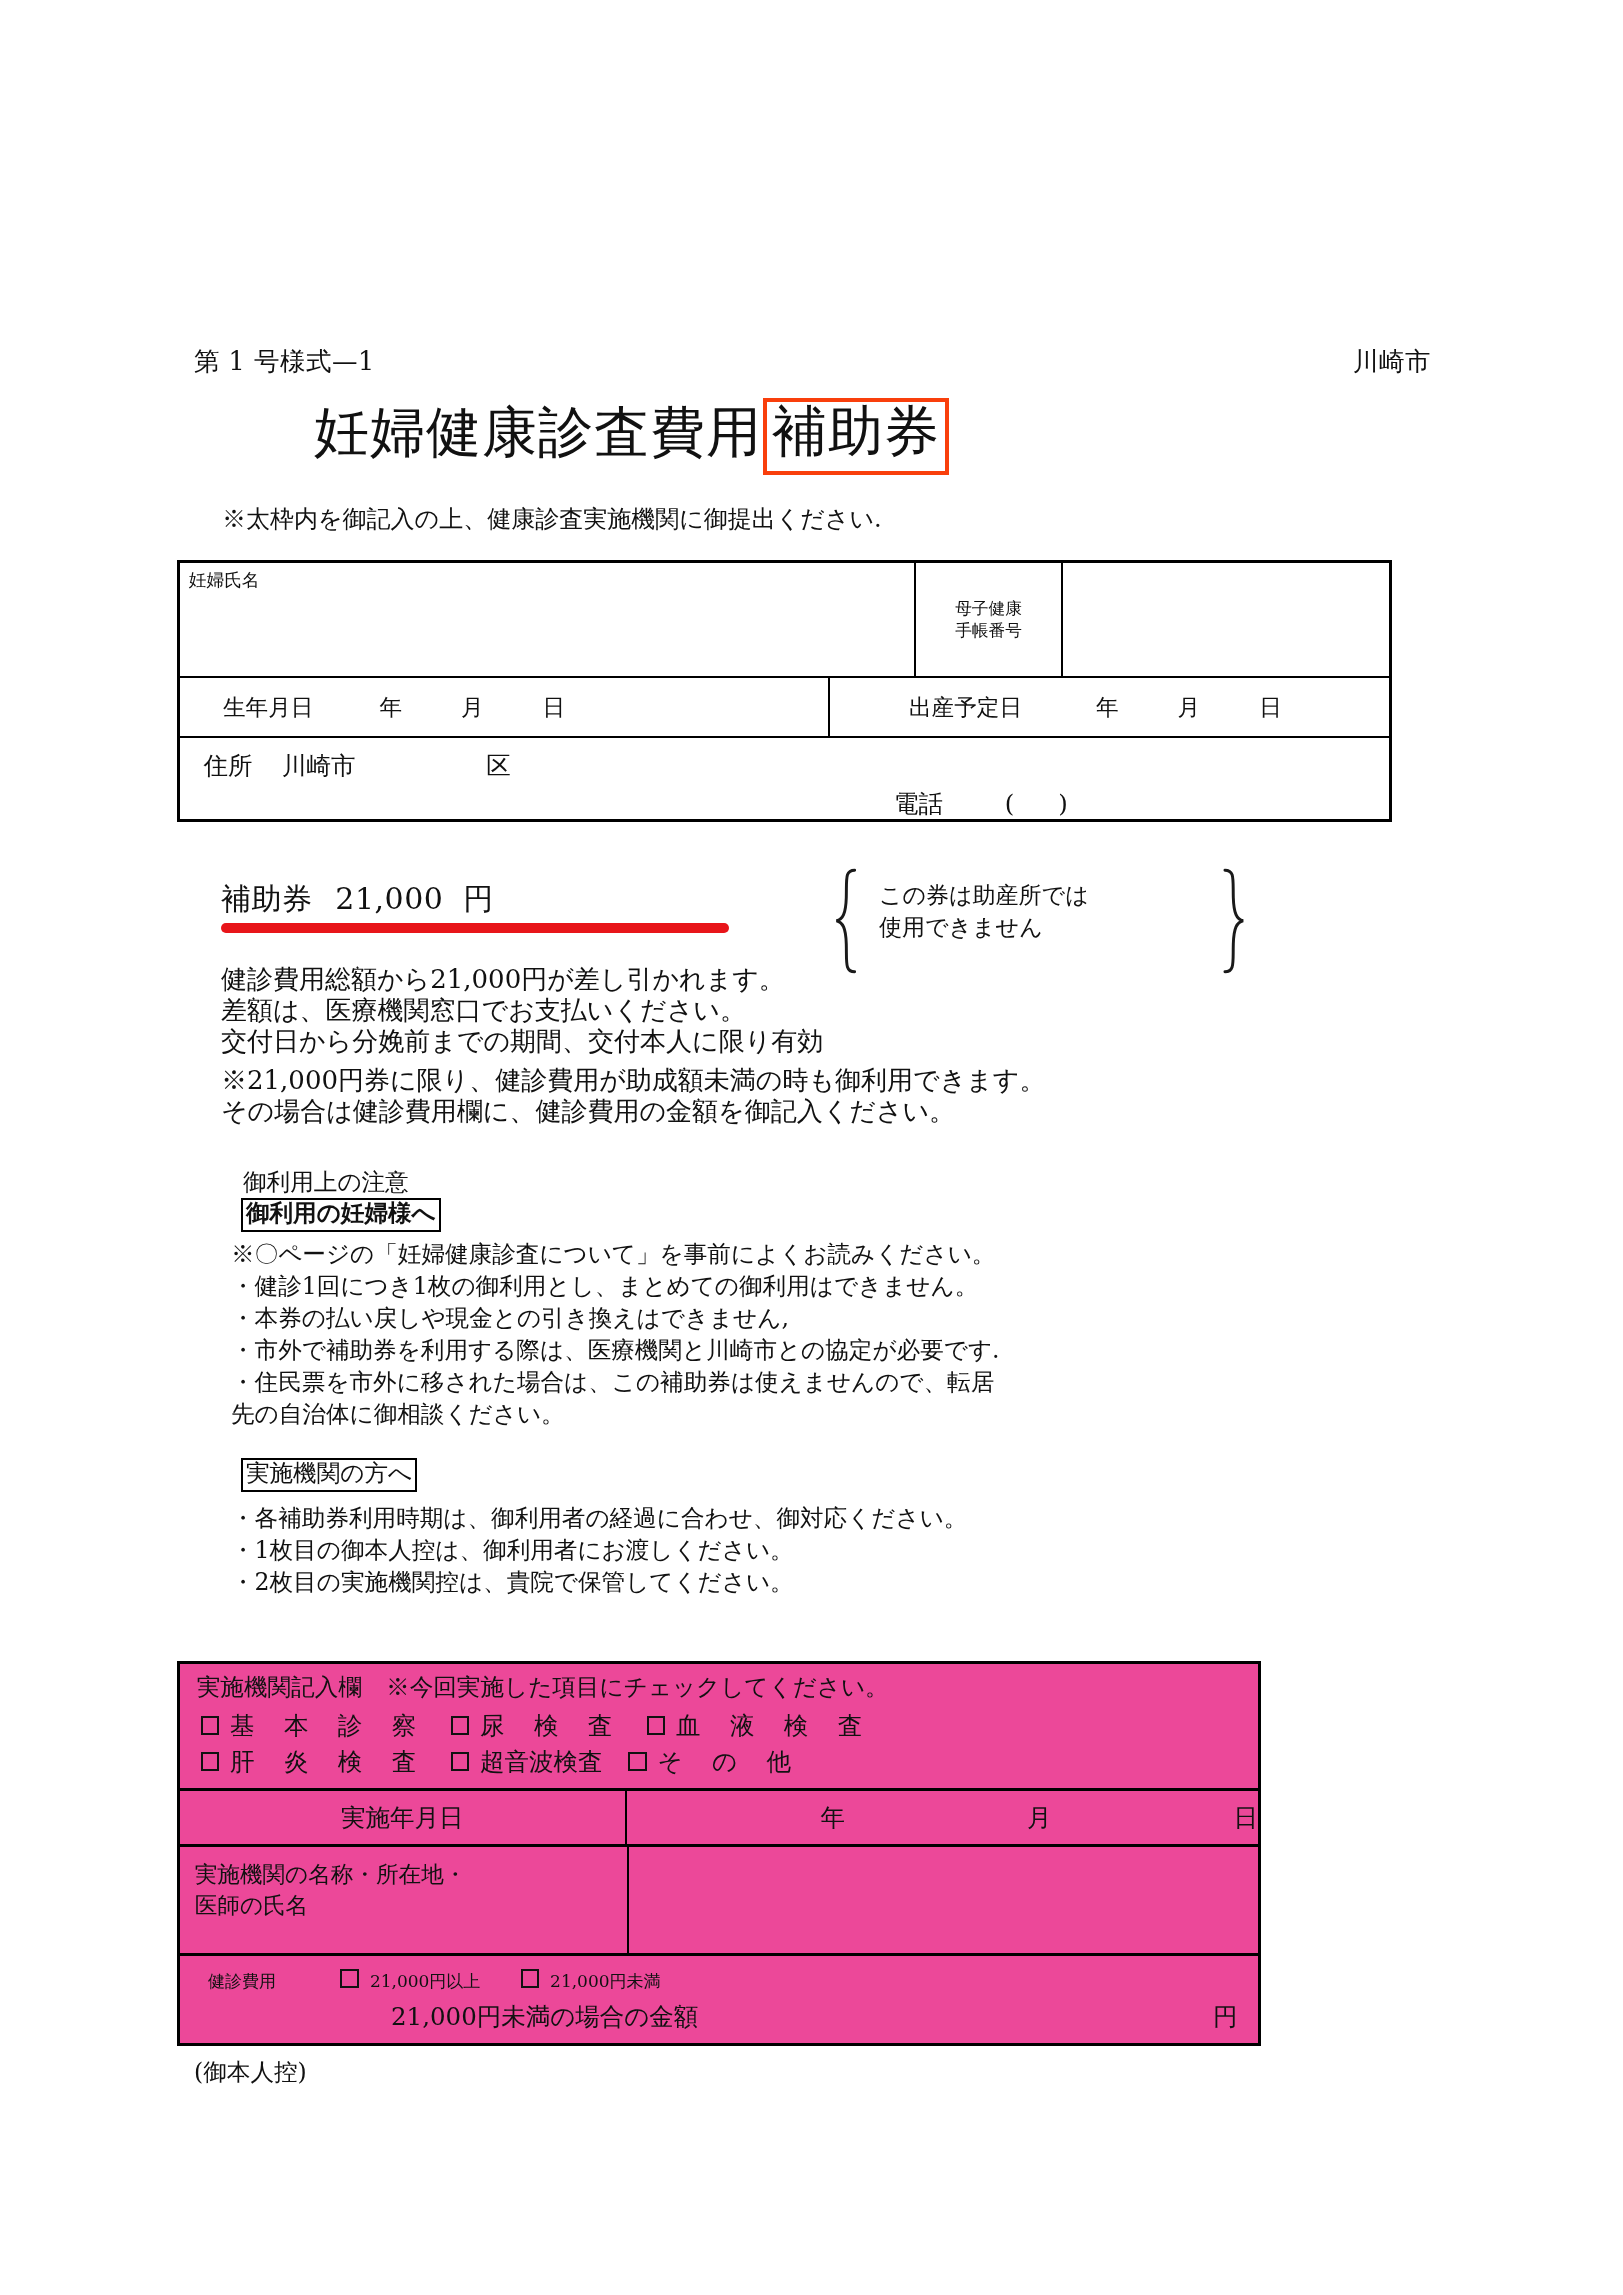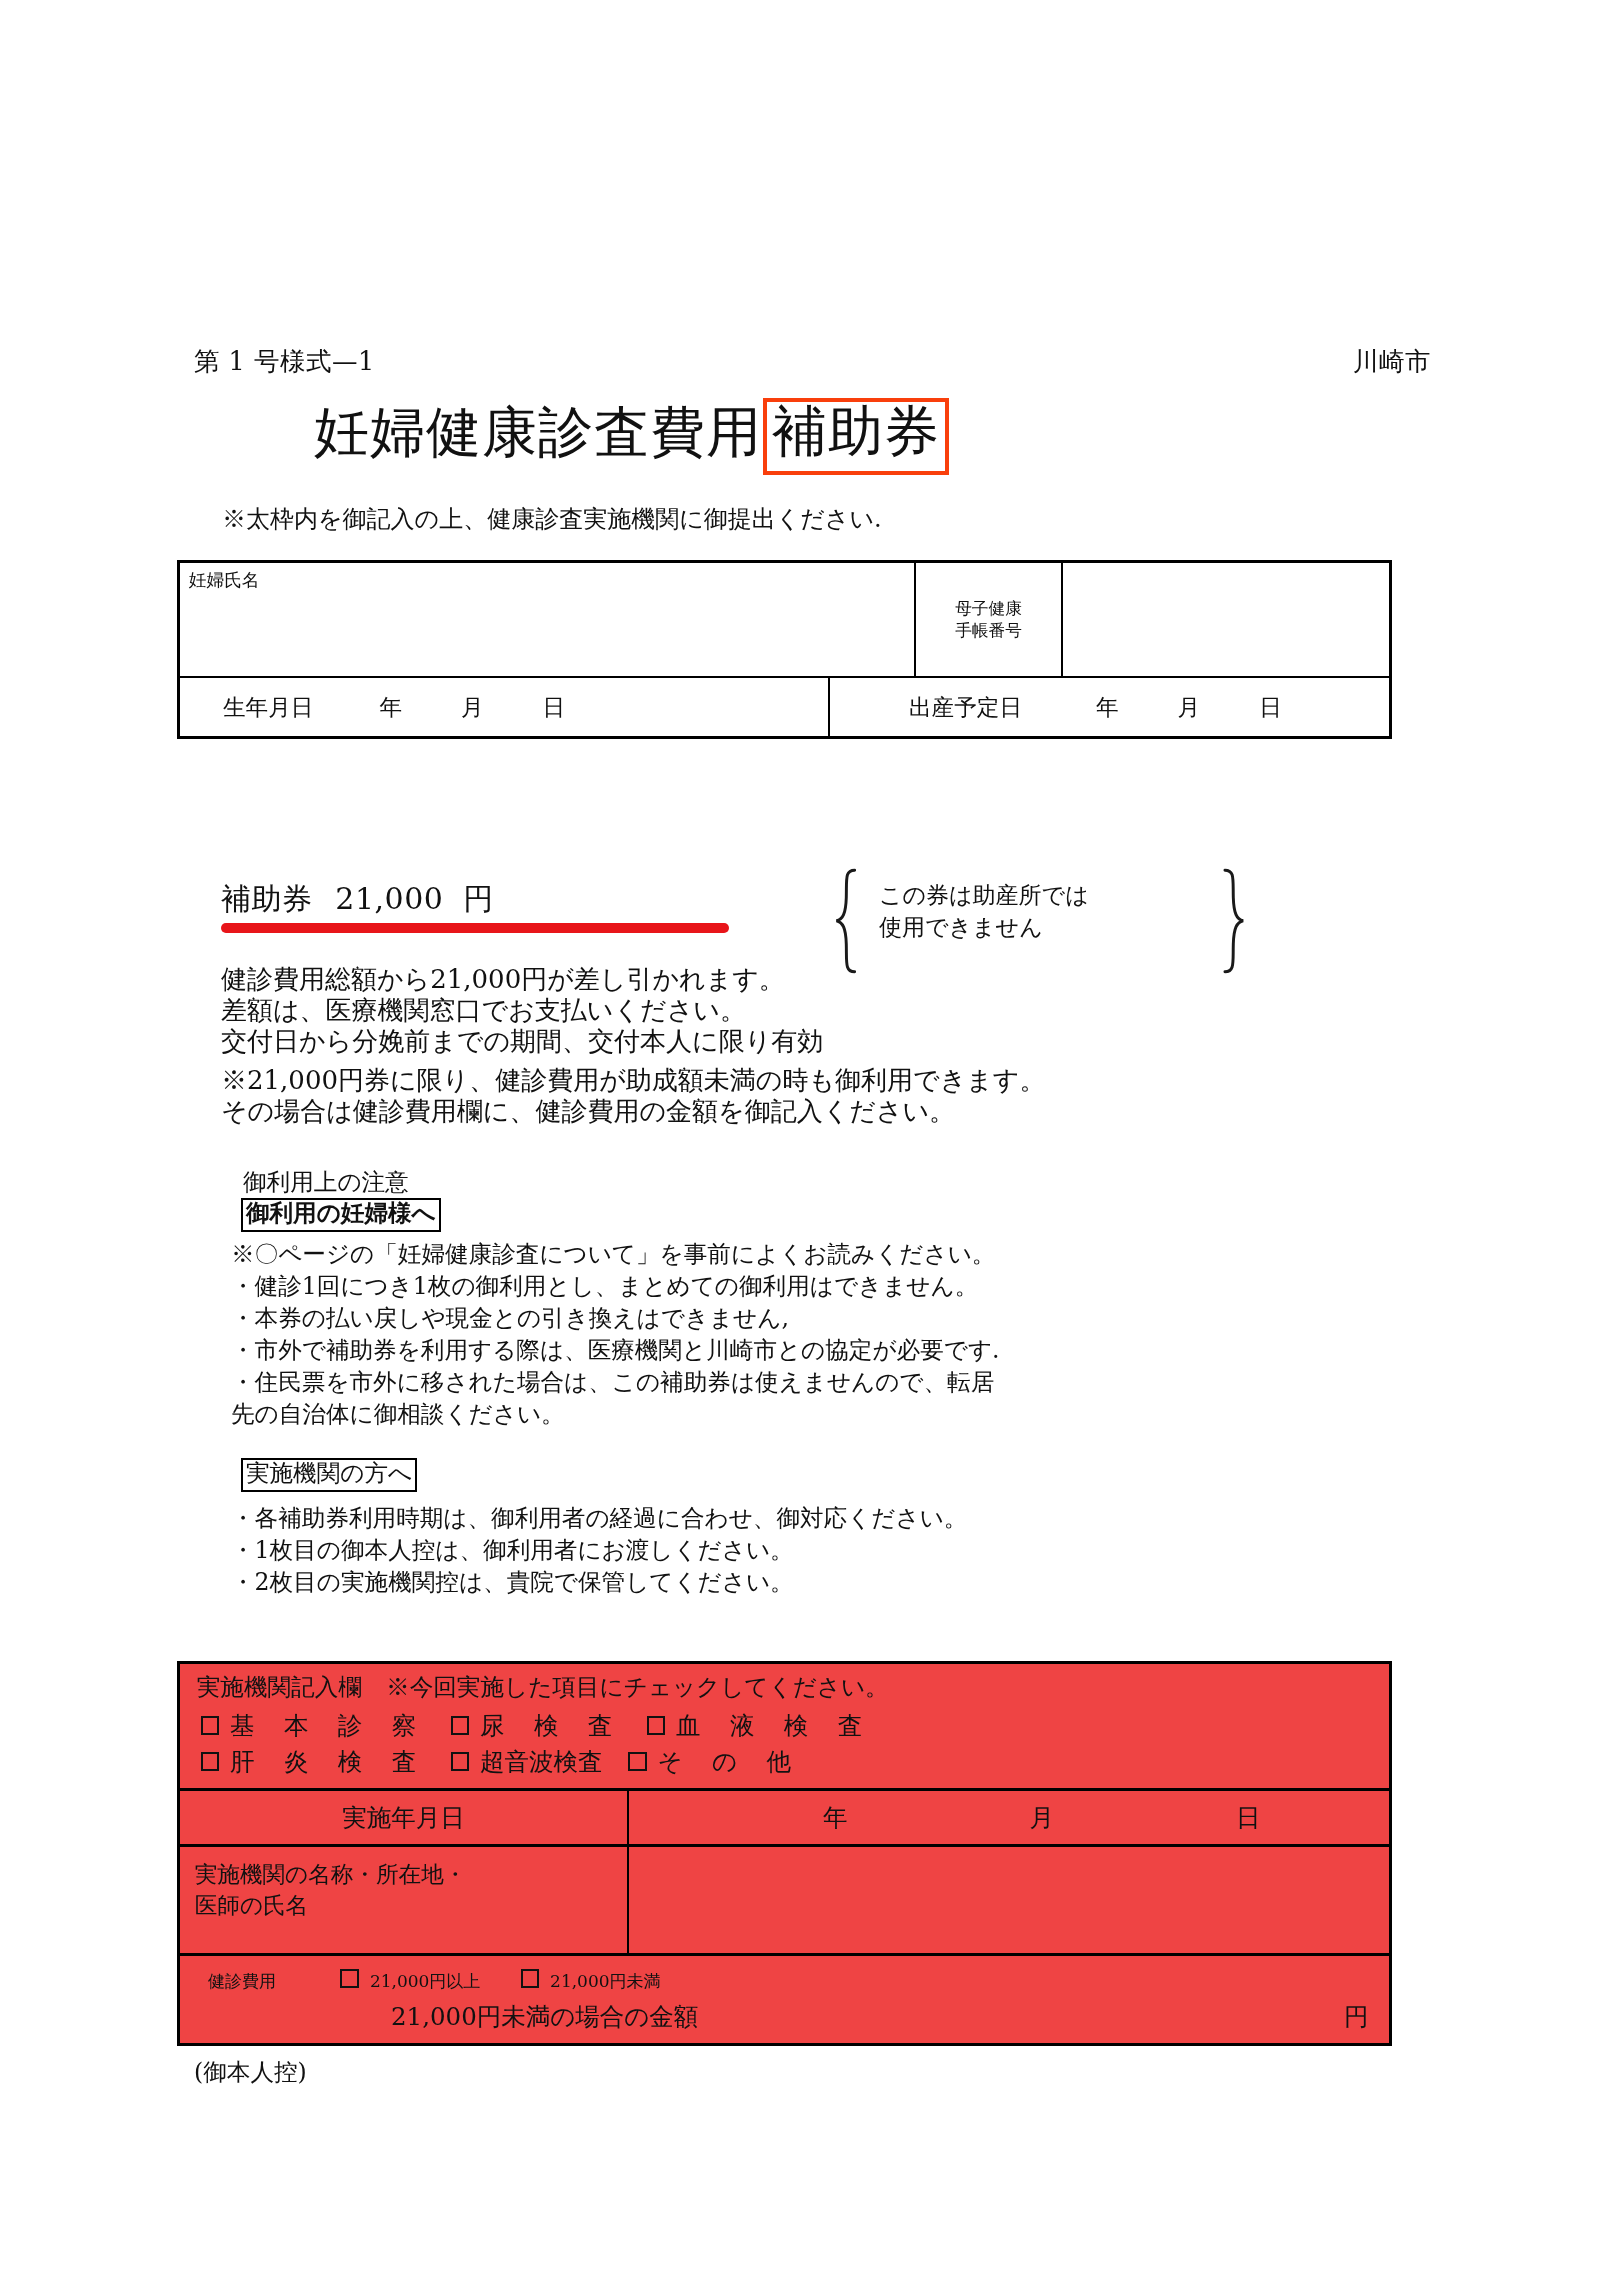--- a/index.html
+++ b/index.html
@@ -228,24 +228,24 @@
     line-height: 32px;
     white-space: nowrap;
   }
   .notes-b div { height: 32px; }
 
   
   .bot-table {
     position: absolute;
     left: 177px;
     top: 1661px;
-    width: 1215px;
+    width: 1084px;
     border: 3.9px solid #000;
     box-sizing: border-box;
-    background: #ef4444;
+    background: #ec4899;
   }
   .bt-row { display: flex; box-sizing: border-box; }
   .bt-sep { border-top: 3.4px solid #000; }
 
   .bt-checks { display: block; padding: 6.9px 0 7.9px 0; }
   .bt-checks .hdr {
     font-size: 23.6px;
     padding-left: 16.7px;
     white-space: nowrap;
     margin-bottom: 4.9px;
@@ -366,20 +366,33 @@
         <span class="date-label bd-d">日</span>
       </div>
       <div class="cell c-due">
         <span class="date-label du-name">出産予定日</span>
         <span class="date-label du-y">年</span>
         <span class="date-label du-m">月</span>
         <span class="date-label du-d">日</span>
       </div>
     </div>
 
+    <div class="ft-row r3">
+      <div class="cell c-addr">
+        <div class="addr-line">
+          <span>住所</span>
+          <span style="margin-left:21.6px">川崎市</span>
+          <span class="addr-ku">区</span>
+        </div>
+        <div class="tel-line">
+          <span>電話</span>
+          <span class="tel-paren">(</span><span>)</span>
+        </div>
+      </div>
+    </div>
   </div>
 
   <div class="amount-block">
     <div class="amount-text">
       <span>補助券</span>
       <span style="margin-left:12.8px">21,000</span>
       <span style="margin-left:9.8px">円</span>
     </div>
     <div class="amount-underline"></div>
   </div>

